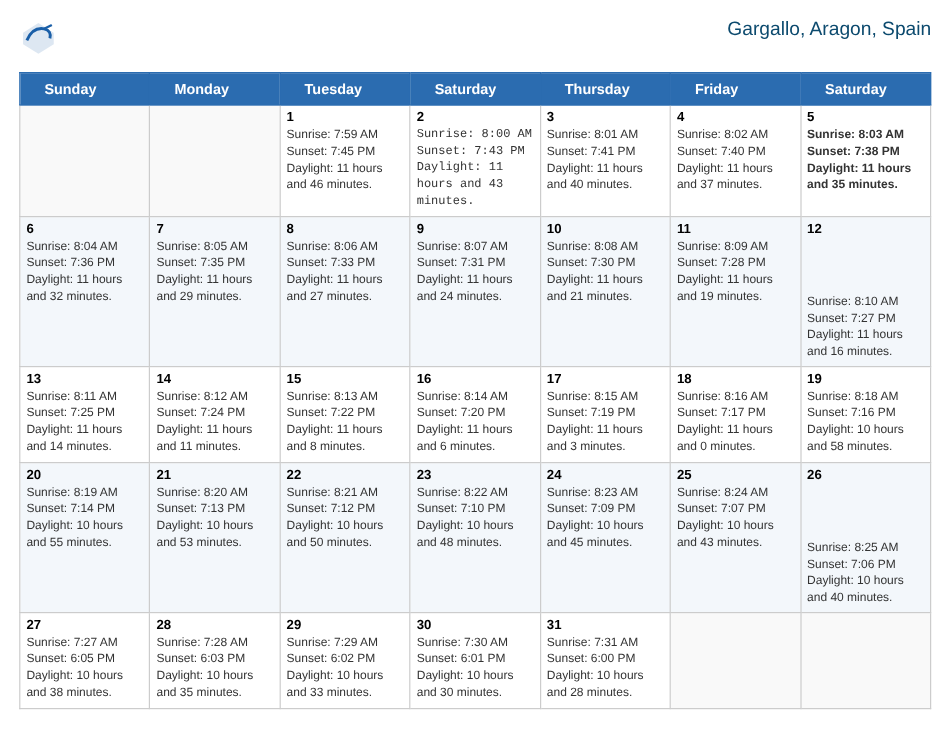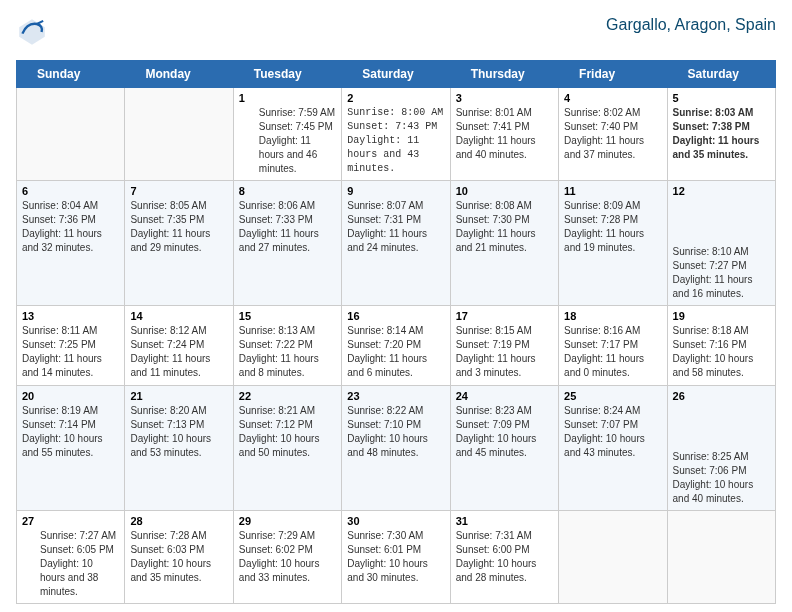--- a/index.html
+++ b/index.html
@@ -116,21 +116,21 @@
         <th>Friday</th>
         <th>Saturday</th>
       </tr>
   </thead>
   <tbody id="calendar-body">
   <tr>
         <td class="empty-cell"></td>
         <td class="empty-cell"></td>
         <td>
           <span class="day-num">1</span>
-          <div class="day-info" style="white-space: pre-line; margin-left: 20px;">Sunrise: 7:59 AM
+          <div class="day-info" style="white-space: pre-line;">Sunrise: 7:59 AM
 Sunset: 7:45 PM
 Daylight: 11 hours and 46 minutes.</div>
         </td>
         <td>
           <span class="day-num">2</span>
           <div class="day-info" style="white-space: pre-line; font-family: Liberation Mono, monospace;">Sunrise: 8:00 AM
 Sunset: 7:43 PM
 Daylight: 11 hours and 43 minutes.</div>
         </td>
         <td>
@@ -280,21 +280,21 @@
         <td>
           <span class="day-num">26</span>
           <div class="day-info" style="white-space: pre-line; margin-top: 48px;">Sunrise: 8:25 AM
 Sunset: 7:06 PM
 Daylight: 10 hours and 40 minutes.</div>
         </td>
       </tr>
       <tr>
         <td>
           <span class="day-num">27</span>
-          <div class="day-info" style="white-space: pre-line; margin-left: 18px;">Sunrise: 7:27 AM
+          <div class="day-info" style="white-space: pre-line;">Sunrise: 7:27 AM
 Sunset: 6:05 PM
 Daylight: 10 hours and 38 minutes.</div>
         </td>
         <td>
           <span class="day-num">28</span>
           <div class="day-info" style="white-space: pre-line;">Sunrise: 7:28 AM
 Sunset: 6:03 PM
 Daylight: 10 hours and 35 minutes.</div>
         </td>
         <td>

